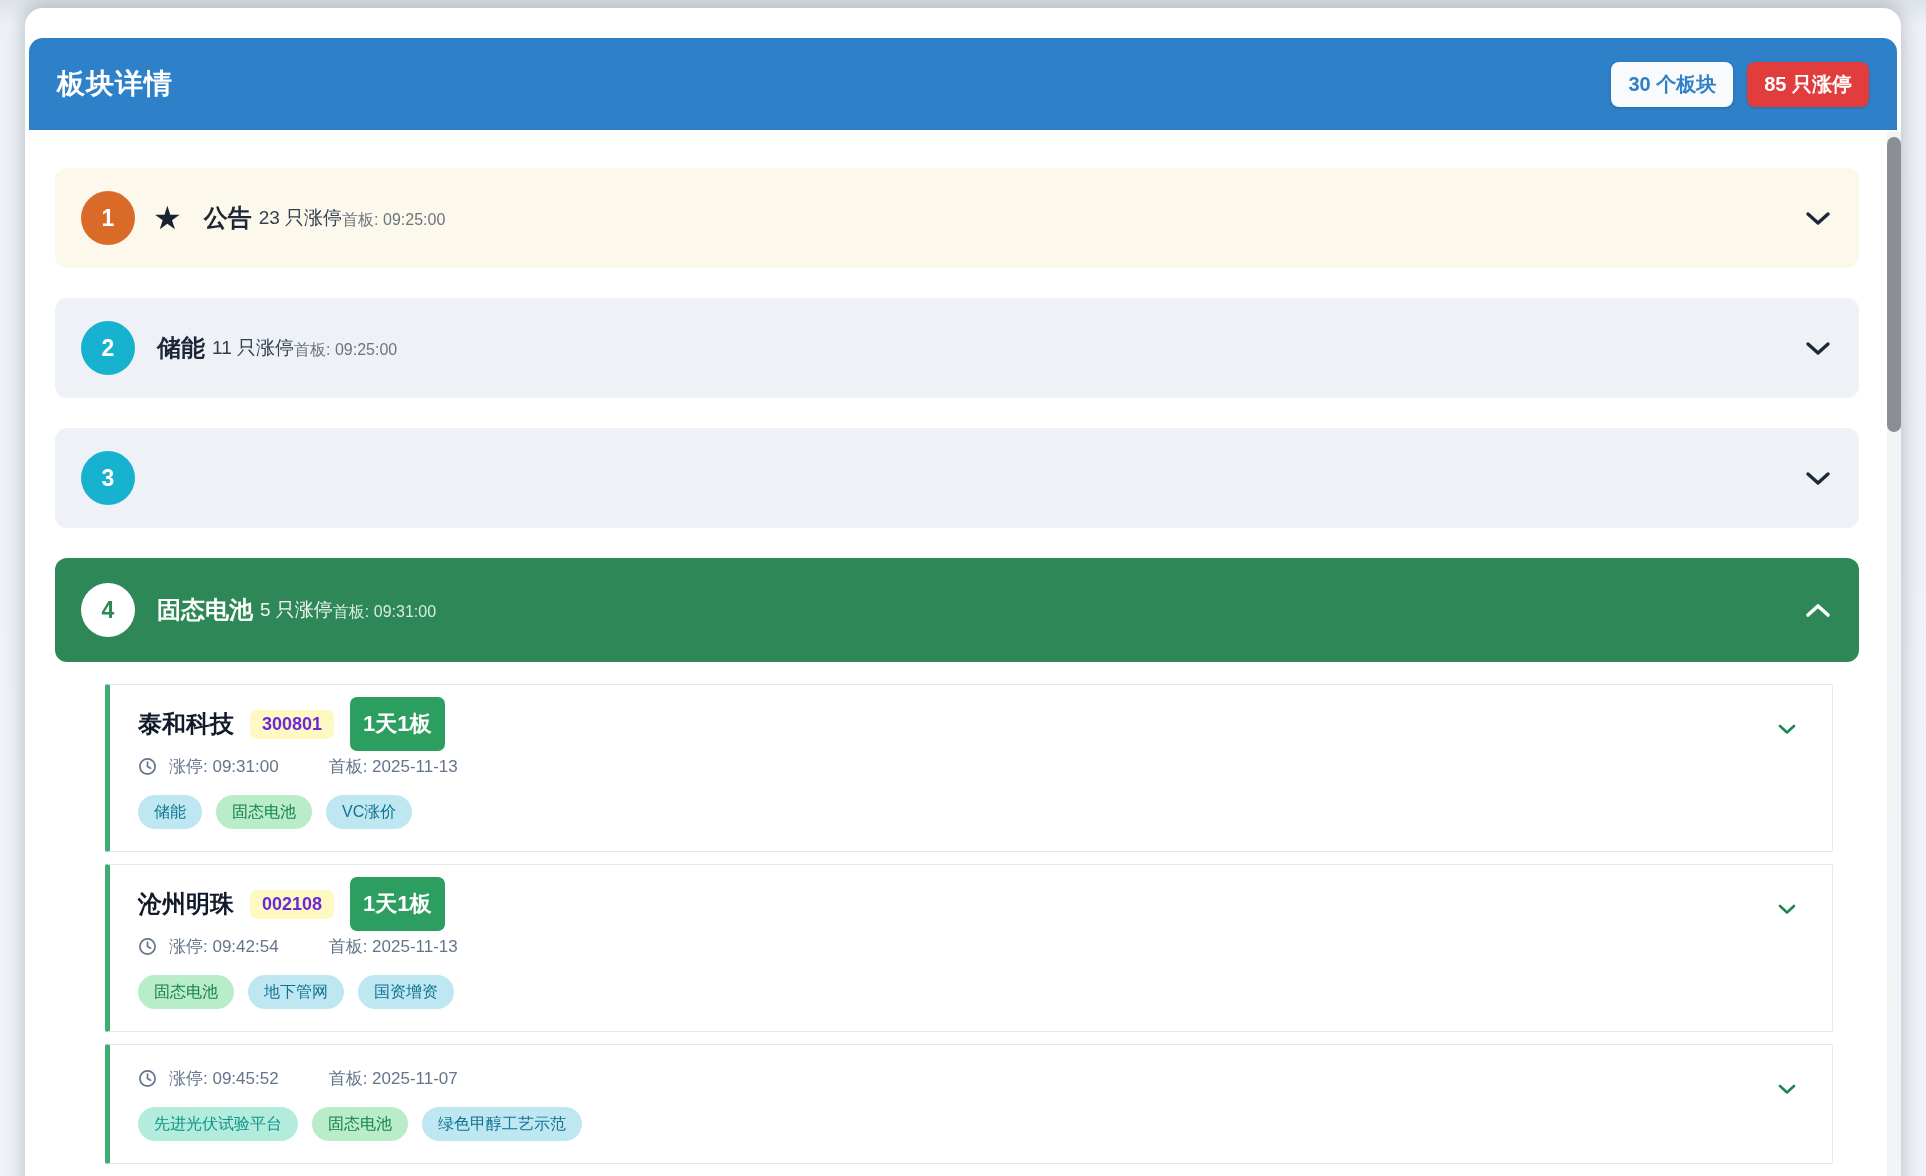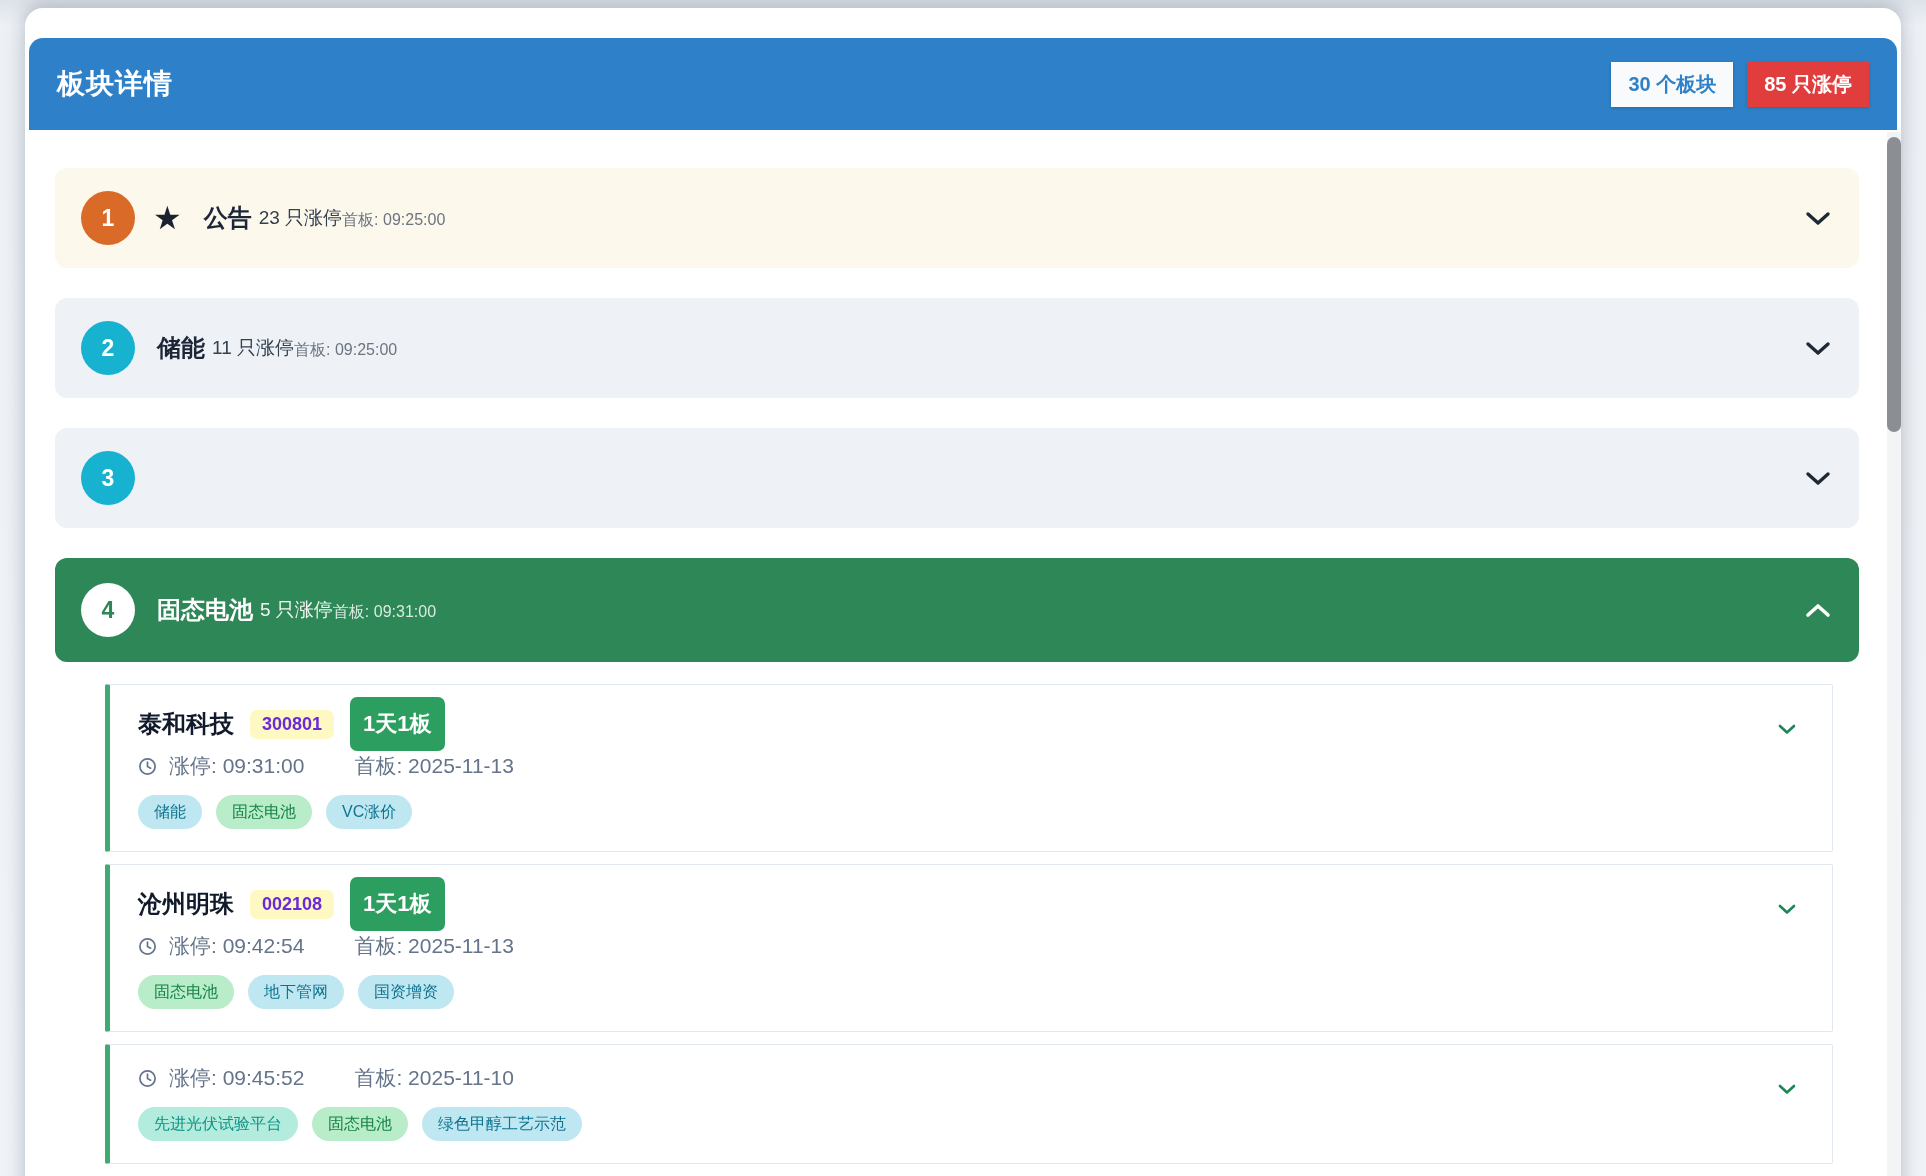--- a/index.html
+++ b/index.html
@@ -16,21 +16,21 @@
   }
   .blue-header {
     margin:30px 4px 0 4px; height:92px;
     background:#2e80c8; border-radius:14px 14px 0 0;
     display:flex; align-items:center; justify-content:space-between;
     padding:12px 28px;
   }
   .blue-header .title { color:#fff; font-size:28px; font-weight:bold; letter-spacing:1px; }
   .header-badges { display:flex; gap:14px; }
   .badge {
-    font-size:20px; font-weight:bold; padding:9px 17px; border-radius:0;
+    font-size:20px; font-weight:bold; padding:9px 17px; border-radius:8px;
     box-shadow:0 1px 3px rgba(0,0,0,.18);
   }
   .badge.white { background:#f8fafc; color:#2e80c8; }
   .badge.red   { background:#e23d3d; color:#ffffff; }
 
   .content { padding:38px 42px 0 30px; }
 
   .sector-item {
     height:100px; border-radius:12px; background:#eef2f6;
     display:flex; align-items:center; padding:0 28px 0 26px;
@@ -72,21 +72,21 @@
     background:#fef9c3; color:#6d28d9; font-weight:bold; font-size:18px;
     padding:4px 12px; border-radius:7px;
   }
   .board-badge {
     color:#fff; font-weight:bold; font-size:22px; padding:12px 13px; border-radius:7px;
   }
   .board-badge.green { background:#2c9e5f; }
   .board-badge.red   { background:#e1342e; }
 
   .stock-meta { display:flex; align-items:center; gap:12px; height:22px; margin-bottom:18px; }
-  .meta-text { font-size:21px; color:#64748b; }
+  .meta-text { font-size:17px; color:#64748b; }
   .meta-gap { width:26px; }
 
   .tag-row { display:flex; gap:14px; }
   .tag {
     font-size:16px; padding:7px 16px; border-radius:999px; line-height:1.25; white-space:nowrap;
   }
   .tag.cyan  { background:#bfe7f2; color:#0e7490; }
   .tag.green { background:#b9edc9; color:#178347; }
   .tag.teal  { background:#b3ecdd; color:#0d9488; }
 
@@ -229,21 +229,21 @@
       </div>
 
       <div class="stock-card">
         <div class="stock-meta">
           <svg width="19" height="19" viewBox="0 0 20 20">
               <circle cx="10" cy="10" r="8" fill="none" stroke="#64748b" stroke-width="1.8"></circle>
               <polyline points="10,5.5 10,10 13.2,11.8" fill="none" stroke="#64748b" stroke-width="1.8" stroke-linecap="round"></polyline>
             </svg>
           <span class="meta-text">涨停: 09:45:52</span>
           <span class="meta-gap"></span>
-          <span class="meta-text">首板: 2025-11-10</span>
+          <span class="meta-text">首板: 2025-11-07</span>
         </div>
         <div class="tag-row">
           <span class="tag teal">先进光伏试验平台</span>
           <span class="tag green">固态电池</span>
           <span class="tag cyan">绿色甲醇工艺示范</span>
         </div>
         <div class="chev" style="top:44px;right:36px;">
           <svg width="18" height="11" viewBox="0 0 18 11">
               <polyline points="2,2.5 9,9 16,2.5" fill="none" stroke="#1e8657" stroke-width="2.6" stroke-linecap="round" stroke-linejoin="round"></polyline>
             </svg>

